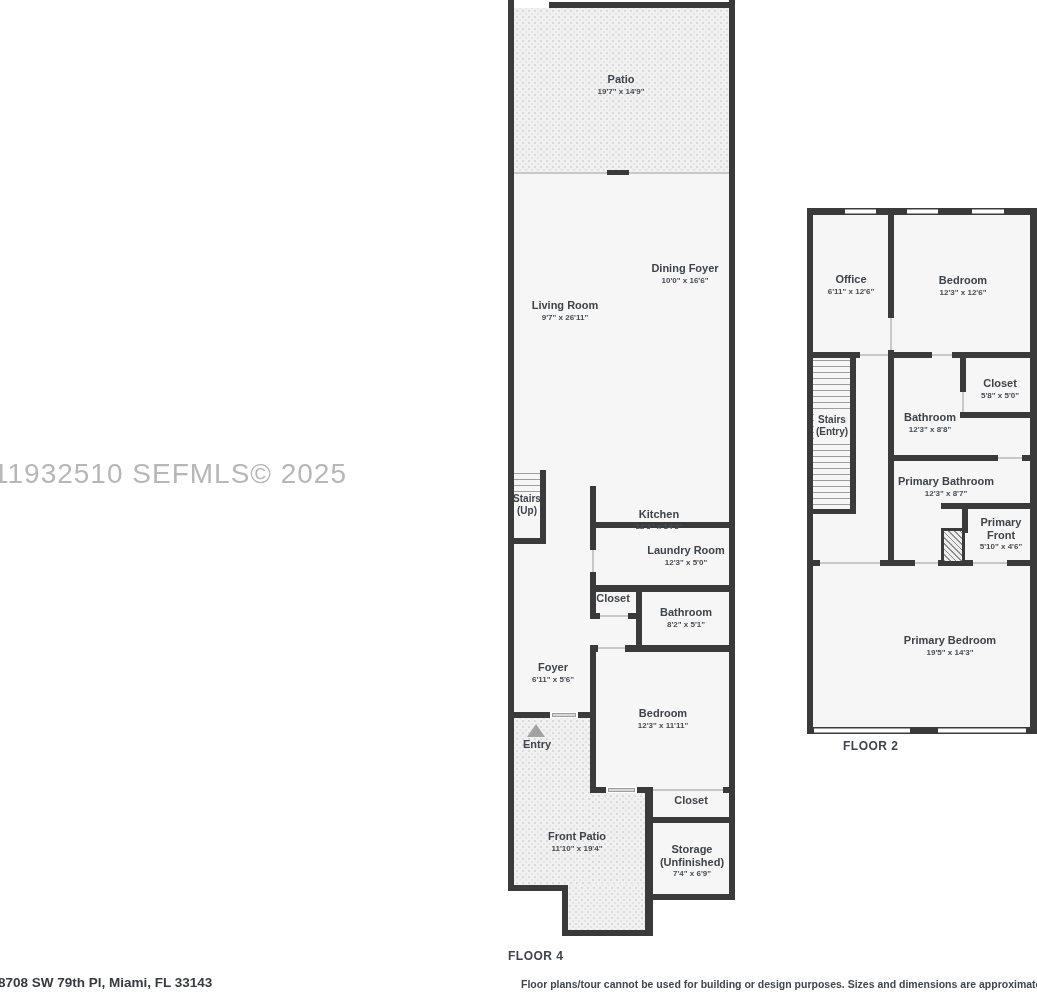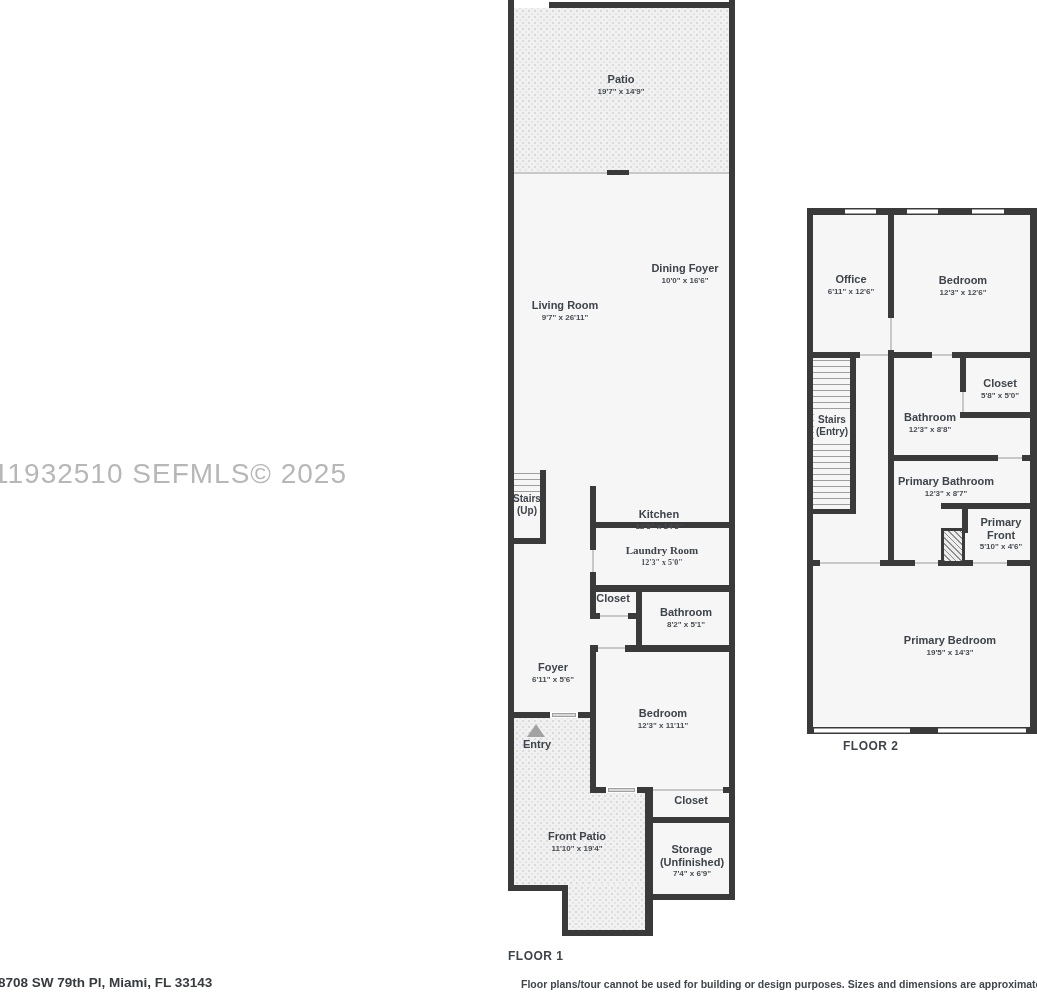--- a/index.html
+++ b/index.html
@@ -112,21 +112,21 @@
     <div class="rdims">9'7" x 26'11"</div>
   </div>
   <div class="rlabel" style="left:659px;top:463px;margin-top:45px;">
     <div class="rname">Kitchen</div>
     <div class="rdims">12'3" x 14'3"</div>
   </div>
   <div class="rlabel" style="left:527px;top:493px;">
     <div class="rname sm">Stairs</div>
     <div class="rname sm">(Up)</div>
   </div>
-  <div class="rlabel" style="left:662px;top:544px;font-family:Liberation Serif, serif;">
+  <div class="rlabel" style="left:686px;top:544px;">
     <div class="rname">Laundry Room</div>
     <div class="rdims">12'3" x 5'0"</div>
   </div>
   <div class="rlabel" style="left:613px;top:592px;">
     <div class="rname">Closet</div>
   </div>
   <div class="rlabel" style="left:686px;top:606px;">
     <div class="rname">Bathroom</div>
     <div class="rdims">8'2" x 5'1"</div>
   </div>
@@ -146,21 +146,21 @@
   </div>
   <div class="rlabel" style="left:577px;top:830px;">
     <div class="rname">Front Patio</div>
     <div class="rdims">11'10" x 19'4"</div>
   </div>
   <div class="rlabel" style="left:692px;top:843px;">
     <div class="rname">Storage</div>
     <div class="rname">(Unfinished)</div>
     <div class="rdims">7'4" x 6'9"</div>
   </div>
-  <div class="floortag" style="left:508px;top:949px;">FLOOR 1</div>
+  <div class="floortag" style="left:508px;top:949px;">FLOOR 4</div>
 
   <div class="floor" style="left:813px;top:215px;width:217px;height:512px;"></div>
 
   <div class="w" style="left:807px;top:208px;width:6px;height:526px;"></div>
   <div class="w" style="left:1030px;top:208px;width:7px;height:526px;"></div>
   <div class="w" style="left:807px;top:208px;width:230px;height:7px;"></div>
   <div class="win" style="left:845px;top:209px;width:31px;height:5px;"></div>
   <div class="win" style="left:907px;top:209px;width:31px;height:5px;"></div>
   <div class="win" style="left:972px;top:209px;width:32px;height:5px;"></div>
   <div class="w" style="left:807px;top:727px;width:230px;height:7px;"></div>

